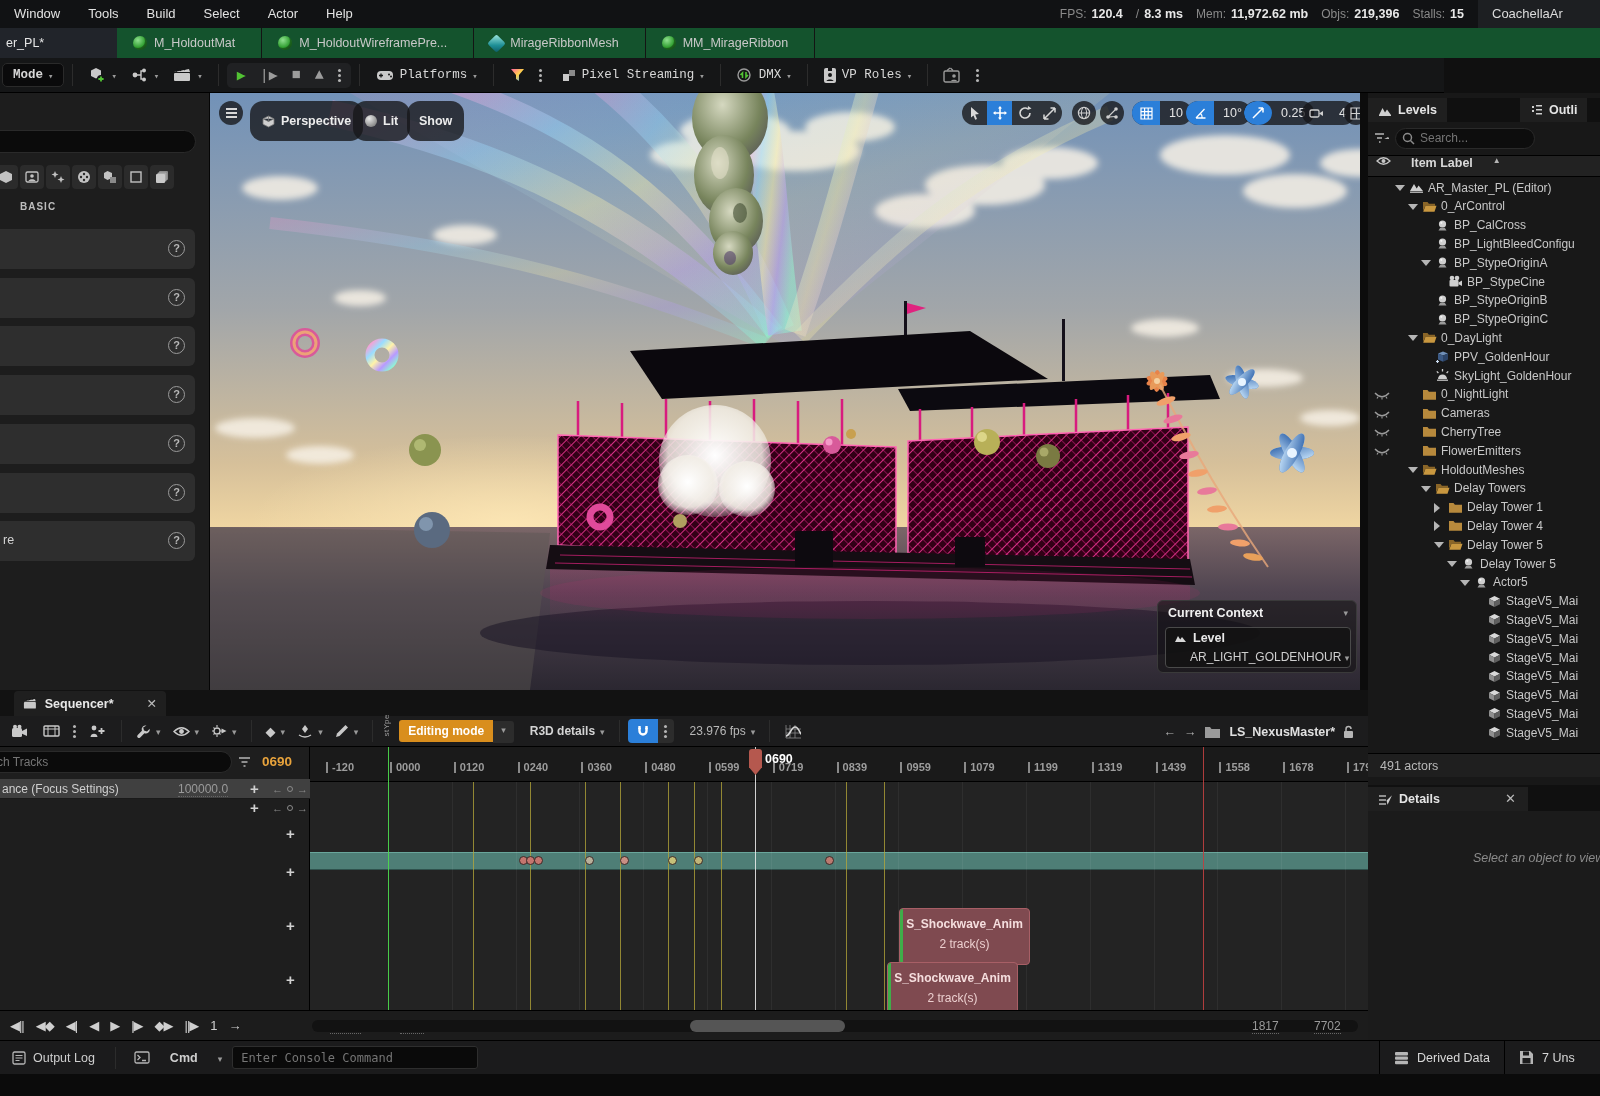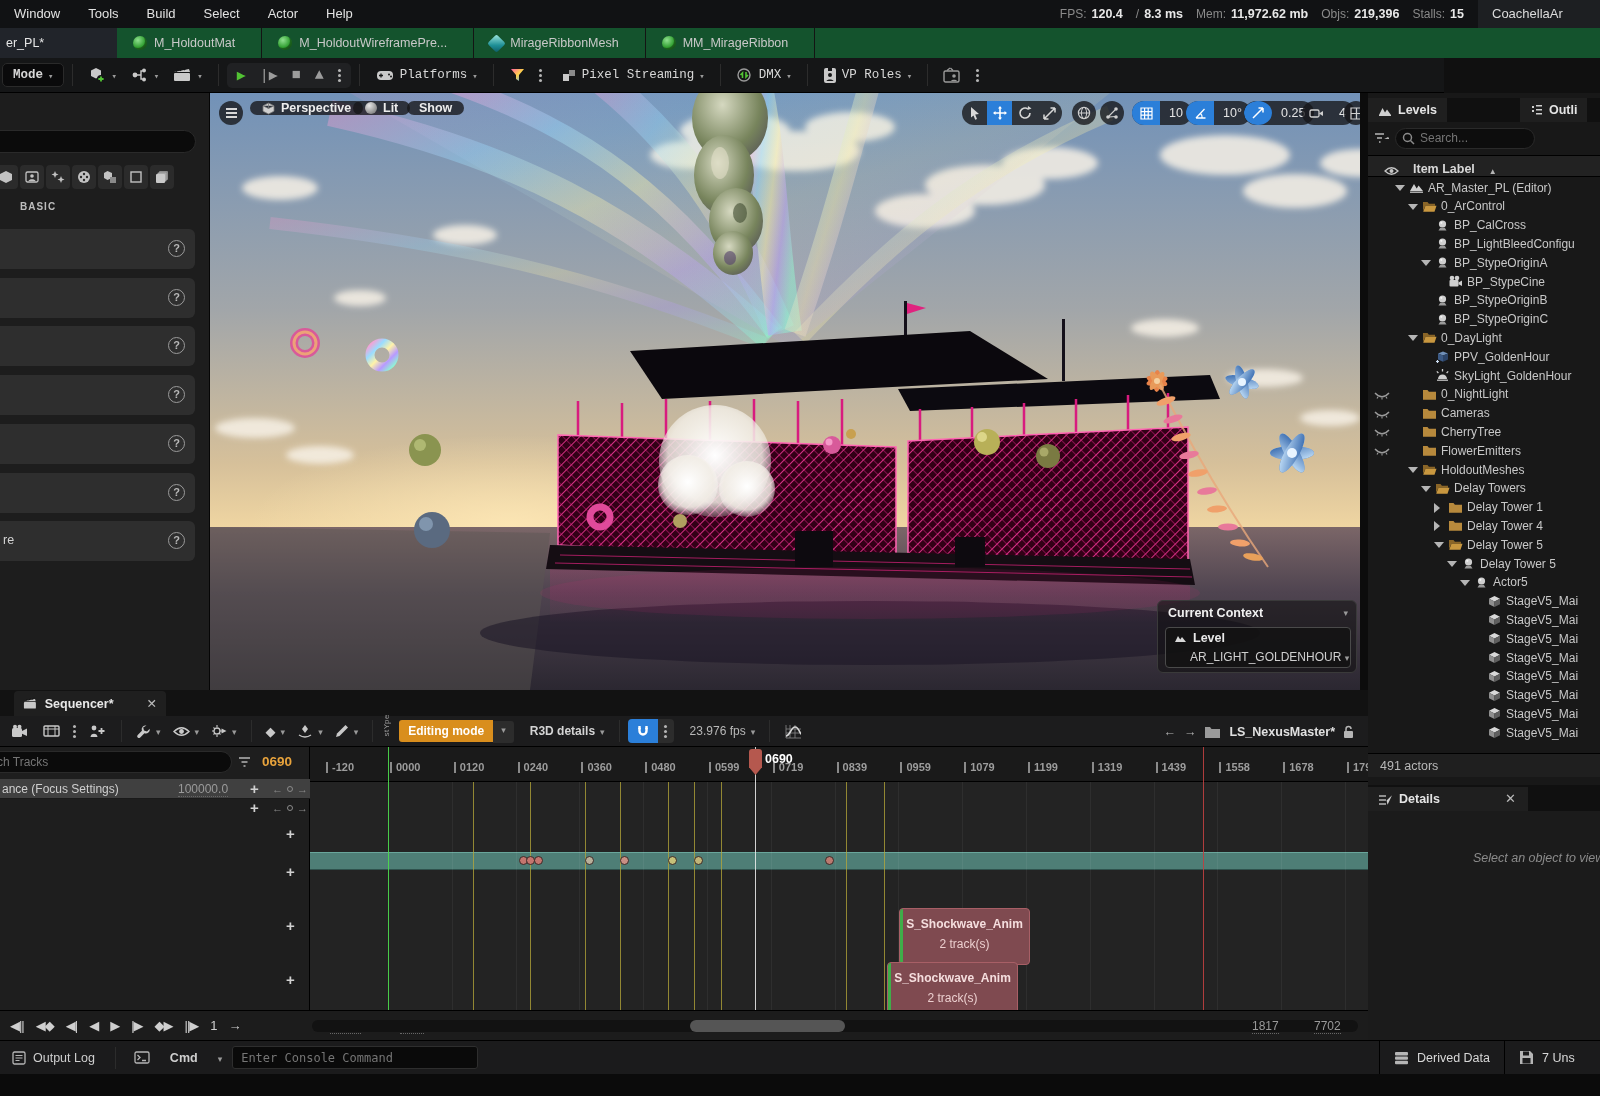--- a/index.html
+++ b/index.html
@@ -41,21 +41,21 @@
   #place-search { position:absolute; left:-14px; top:37px; width:210px; height:23px; background:#0b0b0b; border-radius:12px; border:1px solid #2a2a2a; }
   .cat-btn { position:absolute; top:72px; width:24px; height:24px; background:#2b2b2b; border-radius:4px; display:flex; align-items:center; justify-content:center; color:#c2c2c2; }
   #place-section { position:absolute; left:20px; top:108px; font-size:10px; font-weight:bold; letter-spacing:1px; color:#bdbdbd; }
   .place-row { position:absolute; left:-14px; width:209px; height:40px; background:#2e2e2e; border-radius:6px; }
   .place-help { position:absolute; right:10px; top:11px; width:17px; height:17px; border:1.4px solid #9a9a9a; border-radius:50%;
     color:#b8b8b8; font-size:11px; text-align:center; line-height:15px; font-weight:bold; }
   .place-label { position:absolute; left:17px; top:12px; color:#d2d2d2; }
 
   
   #viewport { left:210px; top:93px; width:1150px; height:597px; overflow:hidden; background:#444; }
-  .vp-pill { position:absolute; top:8px; height:14px; display:flex; align-items:center; gap:6px; padding:0 12px;
+  .vp-pill { position:absolute; top:8px; height:40px; display:flex; align-items:center; gap:6px; padding:0 12px;
     background:rgba(22,22,24,.78); border-radius:13px; color:#ececec; font-weight:bold; font-size:12.5px; }
   .vp-circle { position:absolute; top:8px; width:24px; height:24px; border-radius:50%; background:rgba(22,22,24,.78);
     display:flex; align-items:center; justify-content:center; }
   .ham { width:11px; height:2px; background:#d8d8d8; box-shadow:0 -4px 0 #d8d8d8,0 4px 0 #d8d8d8; }
   .gizmo-group { position:absolute; top:8px; height:24px; display:flex; background:rgba(22,22,24,.78); border-radius:13px; overflow:hidden; }
   .gizmo-seg { width:25px; height:24px; display:flex; align-items:center; justify-content:center; color:#cfcfcf; }
   .gizmo-seg.active { background:#2b7fd9; color:#fff; }
   .snap-pill { position:absolute; top:8px; height:24px; display:flex; border-radius:13px; overflow:hidden; background:rgba(22,22,24,.78); }
   .snap-icon { width:28px; display:flex; align-items:center; justify-content:center; background:#2b7fd9; color:#fff; font-size:13px; }
   .snap-icon.plain { background:transparent; color:#cfcfcf; }
@@ -70,21 +70,21 @@
   
   #right-gutter { left:1360px; top:93px; width:8px; height:947px; background:#0c0c0c; }
   #right-panel { left:1368px; top:93px; width:232px; height:947px; background:#181818; overflow:hidden; }
   #rp-tabs { position:absolute; left:0; top:5px; width:232px; height:24px; background:#101010; display:flex; }
   .rp-tab { display:flex; align-items:center; gap:6px; padding:0 10px; background:#1f1f1f; color:#e4e4e4; font-weight:bold; font-size:12.5px; }
   #rp-tab-outliner { position:absolute; left:152px; top:0; height:24px; }
   #rp-search-row { position:absolute; left:0; top:33px; width:232px; height:24px; display:flex; align-items:center; gap:6px; padding:0 6px; }
   #rp-search { flex:1 1 auto; height:21px; background:#0d0d0d; border:1px solid #2a2a2a; border-radius:11px; color:#9a9a9a;
     padding-left:24px; font-size:12px; width:140px; }
   #rp-colhead { position:absolute; left:0; top:62px; width:232px; height:22px; background:#222; border-top:1px solid #000; border-bottom:1px solid #000;
-    display:flex; align-items:flex-end; gap:14px; padding-left:16px; font-weight:bold; color:#d8d8d8; }
+    display:flex; align-items:flex-start; gap:20px; padding-left:8px; font-weight:bold; color:#d8d8d8; }
   #rp-tree { position:absolute; left:0; top:85px; width:300px; height:566px; }
   .tree-row { position:absolute; left:0; width:300px; height:19px; display:flex; align-items:center; }
   .tree-arrow { width:0; height:0; position:absolute; }
   .arrow-open { border-left:5px solid transparent; border-right:5px solid transparent; border-top:6px solid #b5b5b5; }
   .arrow-closed { border-top:5px solid transparent; border-bottom:5px solid transparent; border-left:6px solid #b5b5b5; }
   .tree-label { position:absolute; color:#c8c8c8; font-size:12px; white-space:nowrap; }
   .tree-icon { position:absolute; width:15px; height:15px; }
   .gutter-eye { position:absolute; left:6px; top:4px; }
   #rp-footer { position:absolute; left:0; top:660px; width:232px; height:24px; background:#1f1f1f; border-top:1px solid #000;
     line-height:24px; padding-left:12px; color:#b8b8b8; }

